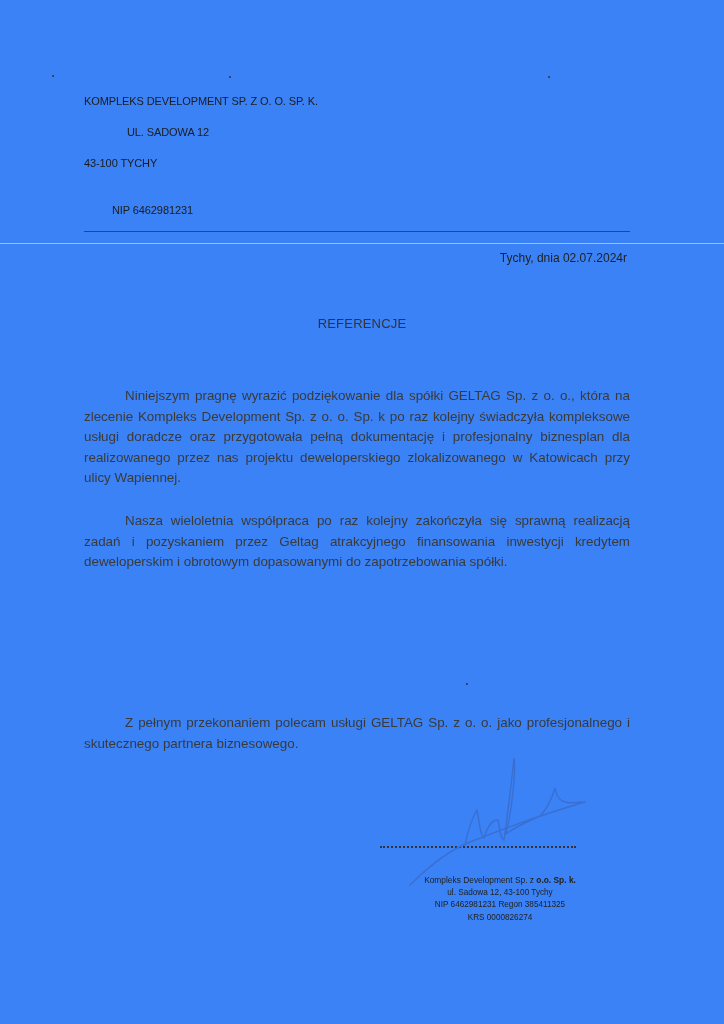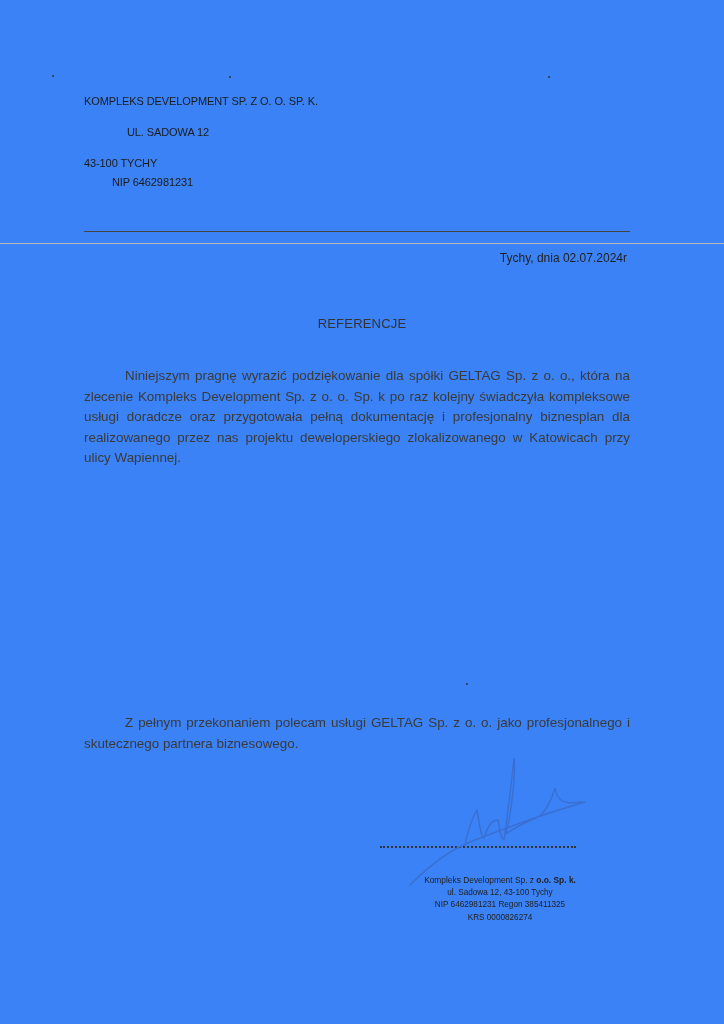--- a/index.html
+++ b/index.html
@@ -3,28 +3,28 @@
   <meta charset="utf-8">
   <style>
     html, body { margin: 0; padding: 0; background: #ffffff; }
     body { width: 724px; height: 1024px; position: relative; overflow: hidden;
            font-family: "Liberation Sans", "DejaVu Sans", sans-serif; color: #222; }
     .page { position: absolute; left: 0; top: 0; width: 724px; height: 1024px; background: #3b82f6; }
     .hdr { position: absolute; left: 84px; font-size: 11px; font-weight: 400; color: #1c1c1c; letter-spacing: -0.1px; }
     .hdr-1 { top: 95px; }
     .hdr-2 { top: 126px; padding-left: 43px; }
     .hdr-3 { top: 157px; }
-    .hdr-4 { top: 176px; padding-left: 28px; }
+    .hdr-4 { top: 204px; padding-left: 28px; }
     .rule-short { position: absolute; left: 84px; top: 231px; width: 546px; height: 1px; background: #444; }
     .rule-long  { position: absolute; left: 0; top: 243px; width: 724px; height: 1px; background: #bbb; }
     .date { position: absolute; right: 97px; top: 251px; font-size: 12px; color: #222; }
     .title { position: absolute; left: 0; width: 724px; top: 316px; text-align: center; font-size: 13px; color: #333; letter-spacing: 0.2px; }
     .para { position: absolute; left: 84px; width: 546px; font-size: 13.4px; line-height: 20.5px; color: #3a3a3a;
             text-align: justify; text-indent: 41px; hyphens: none; }
-    .p1 { top: 366px; }
+    .p1 { top: 386px; }
     .p2 { top: 511px; }
     .p3 { top: 612px; }
     .p4 { top: 713px; }
     .sig-dots { position: absolute; left: 380px; top: 846px; width: 196px; height: 0;
                 border-top: 2px dotted #333; }
     .stamp { position: absolute; left: 400px; top: 874px; width: 200px; text-align: center; color: #222; }
     .stamp div { font-size: 8.2px; line-height: 12.5px; white-space: nowrap; }
     .stamp .s1 { font-size: 8.4px; }
     .stamp b { font-weight: 700; margin-top: 20px; }
     .signature { position: absolute; left: 380px; top: 750px; width: 220px; height: 140px; }
@@ -41,20 +41,21 @@
   <div class="hdr hdr-4">NIP 6462981231</div>
 
   <div class="rule-short"></div>
   <div class="rule-long"></div>
 
   <div class="date">Tychy, dnia 02.07.2024r</div>
 
   <div class="title">REFERENCJE</div>
 
   <p class="para p1" style="margin:0">Niniejszym pragnę wyrazić podziękowanie dla spółki GELTAG Sp. z o. o., która na zlecenie Kompleks Development Sp. z o. o. Sp. k po raz kolejny świadczyła kompleksowe usługi doradcze oraz przygotowała pełną dokumentację i profesjonalny biznesplan dla realizowanego przez nas projektu deweloperskiego zlokalizowanego w Katowicach przy ulicy Wapiennej.</p>
+  <p class="para p2" style="margin:0">Nasza wieloletnia współpraca po raz kolejny zakończyła się sprawną realizacją zadań i pozyskaniem przez Geltag atrakcyjnego finansowania inwestycji kredytem deweloperskim i obrotowym dopasowanymi do zapotrzebowania spółki.</p>
   <p class="para p4" style="margin:0">Z pełnym przekonaniem polecam usługi GELTAG Sp. z o. o. jako profesjonalnego i skutecznego partnera biznesowego.</p>
 
   <div class="sig-dots"></div>
 
   <div class="stamp">
     <div class="s1"><span>Kompleks Development Sp. z </span><b>o.o. Sp. k.</b></div>
     <div>ul. Sadowa 12, 43-100 Tychy</div>
     <div>NIP 6462981231 Regon 385411325</div>
     <div>KRS 0000826274</div>
   </div>

